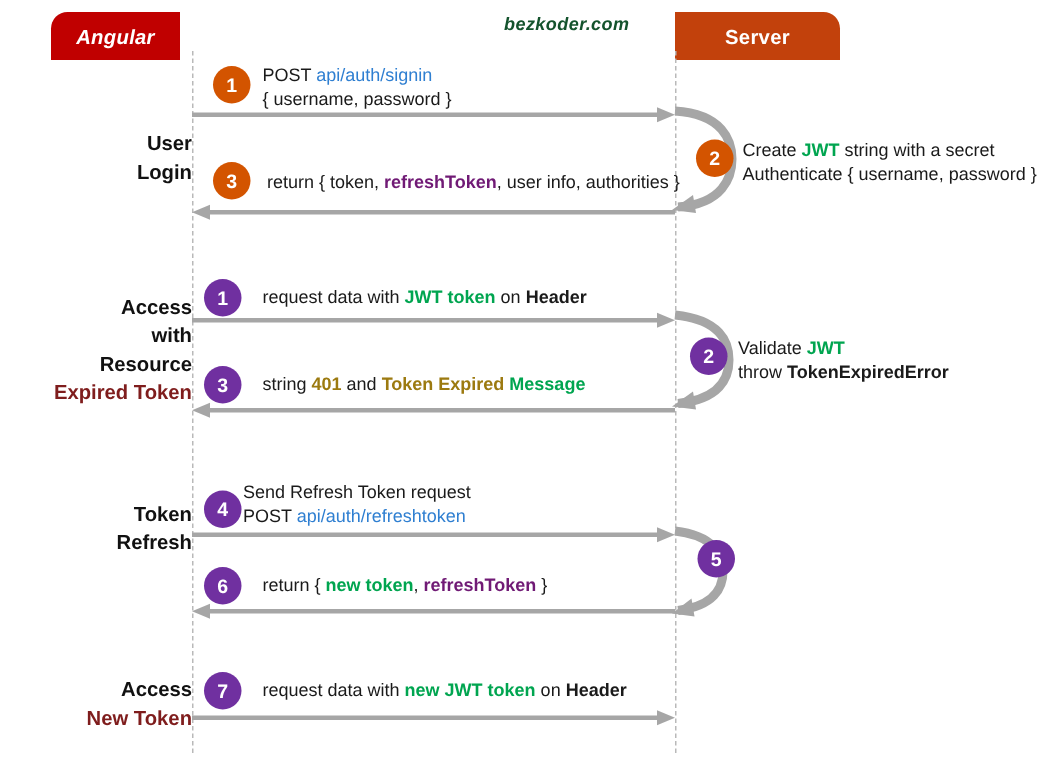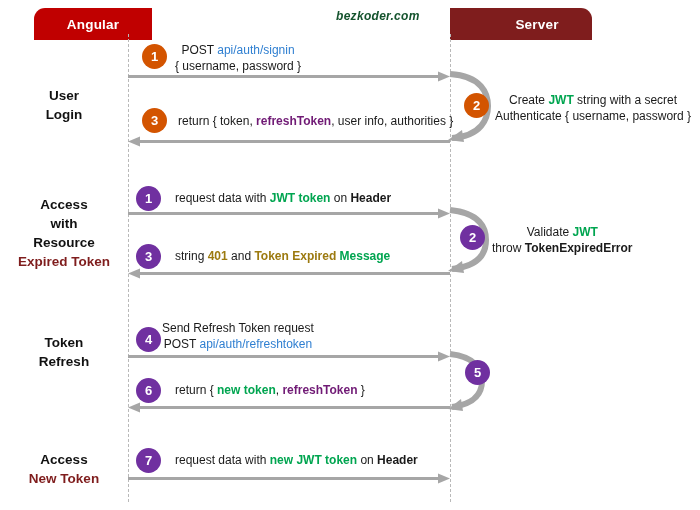--- a/index.html
+++ b/index.html
@@ -27,31 +27,31 @@
     font-weight: bold;
     font-size: 13.5px;
     display: flex;
     align-items: center;
     justify-content: center;
     letter-spacing: .2px;
   }
   #actor-client {
     left: 34px;
     top: 8px;
-    width: 118px;
+    width: 86px;
     background: #c00000;
     border-top-left-radius: 11px;
+    font-style: italic;
   }
   #actor-server {
     left: 450px;
     top: 8px;
     width: 110px;
-    background: #7f1d1d;
+    background: #c2410c;
     border-top-right-radius: 11px;
-    padding-left: 32px;
   }
 
   
   #watermark {
     position: absolute;
     left: 336px;
     top: 9px;
     font-size: 12px;
     font-style: italic;
     font-weight: bold;
@@ -69,36 +69,35 @@
     border-left: 1.4px dashed #b9b9b9;
   }
   #lifeline-client { left: 128px; }
   #lifeline-server { left: 450px; }
 
   
   .stage-label {
     position: absolute;
     left: 0;
     width: 128px;
-    text-align: center;
+    text-align: right;
     font-weight: bold;
     font-size: 13.5px;
     color: #111111;
     line-height: 19px;
   }
   .stage-label .accent { color: #7f1d1d; }
 
   
   .msg {
     position: absolute;
     font-size: 12px;
     color: #1a1a1a;
     line-height: 16px;
     white-space: nowrap;
-    text-align: center;
   }
   .c-green     { color: #00a550; font-weight: bold; }
   .c-purple    { color: #701a75; font-weight: bold; }
   .c-blue      { color: #2f7fd1; }
   .c-gold      { color: #9c7a10; font-weight: bold; }
   .c-dark      { color: #1a1a1a; font-weight: bold; }
 
   
   .bullet {
     position: absolute;

